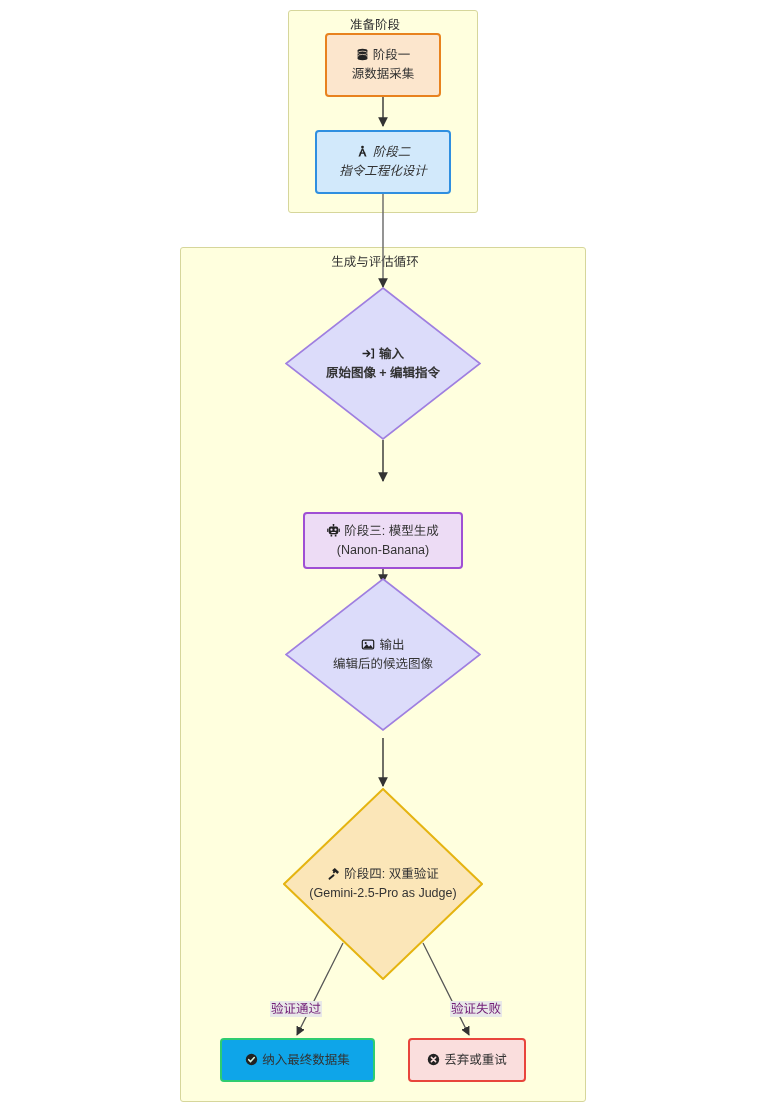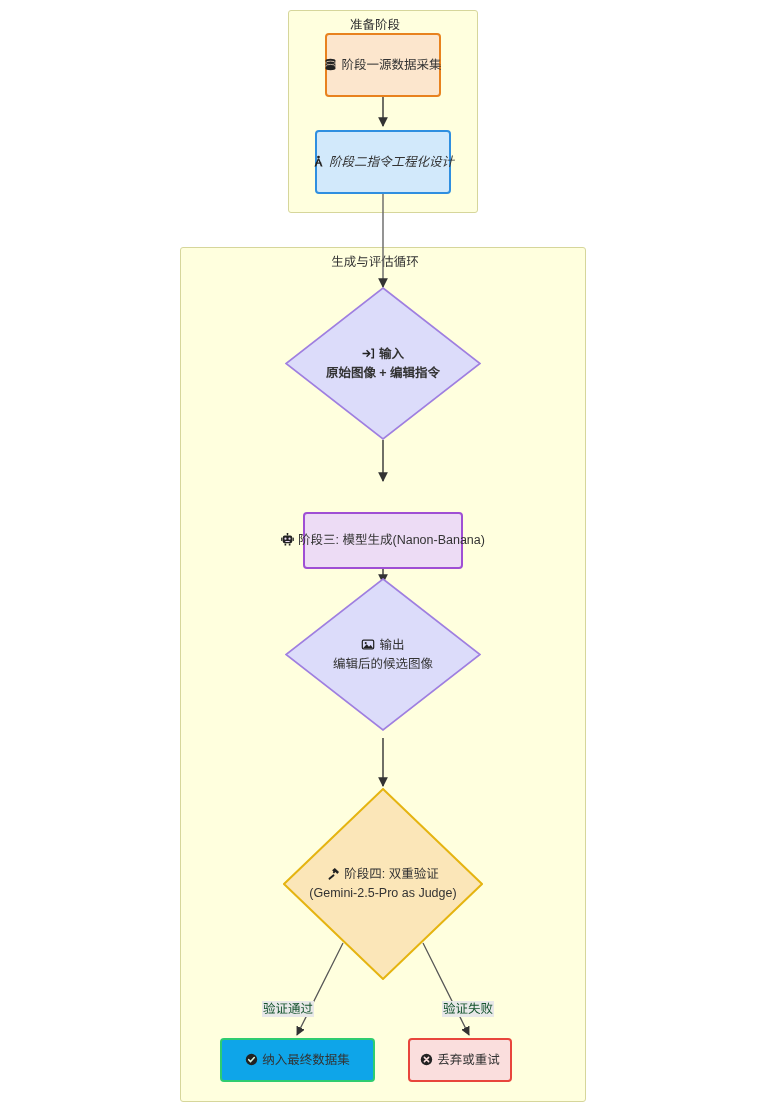--- a/index.html
+++ b/index.html
@@ -43,21 +43,21 @@
     line-height: 1.2;
     white-space: nowrap;
   }
 
   
   .node {
     position: absolute;
     box-sizing: border-box;
     border-radius: 4px;
     display: flex;
-    flex-direction: row;
+    flex-direction: column;
     align-items: center;
     justify-content: center;
     text-align: center;
     font-size: 12.5px;
     line-height: 19px;
     z-index: 5;
   }
   .node .line1,
   .node .line2 {
     white-space: nowrap;
@@ -103,25 +103,26 @@
     display:inline-block;
     vertical-align:-2px;
     margin-right:4px;
   }
 
   
   .edge-label {
     position: absolute;
     font-size: 12.5px;
     line-height: 16px;
-    color: #14532d;
+    color: #701a75;
     background: #e8e8e8;
     padding: 0 1px;
     white-space: nowrap;
     z-index: 6;
+    margin-left: 8px;
   }
 
   
   #edges { position:absolute; left:0; top:0; z-index:2; }
 
   .ic svg { display:block; }
 </style>
 </head>
 <body>
 
@@ -266,21 +267,21 @@
     <span class="line1">
       <span class="ic">
         <svg width="13" height="13" viewBox="0 0 16 16">
           <circle cx="8" cy="8" r="7" fill="#222"></circle>
           <path d="M4.6 8.2 L6.9 10.6 L11.4 5.5" stroke="#d4f5e1" stroke-width="1.9" fill="none" stroke-linecap="round" stroke-linejoin="round"></path>
         </svg>
       </span><span>纳入最终数据集</span>
     </span>
   </div>
 
-  <div class="node n-red" style="left:408px; top:1038px; width:104px; height:44px;">
+  <div class="node n-red" style="left:408px; top:1038px; width:118px; height:44px;">
     <span class="line1">
       <span class="ic">
         <svg width="13" height="13" viewBox="0 0 16 16">
           <circle cx="8" cy="8" r="7" fill="#222"></circle>
           <path d="M5.4 5.4 L10.6 10.6 M10.6 5.4 L5.4 10.6" stroke="#fadedd" stroke-width="1.9" stroke-linecap="round"></path>
         </svg>
       </span><span>丢弃或重试</span>
     </span>
   </div>
 

